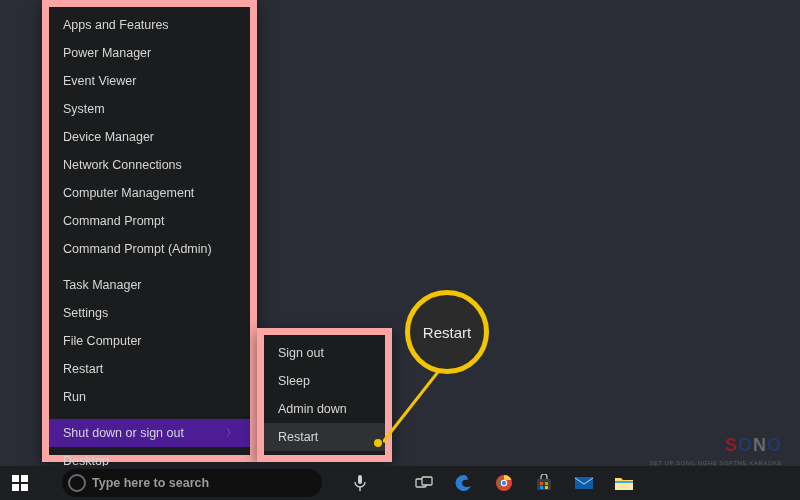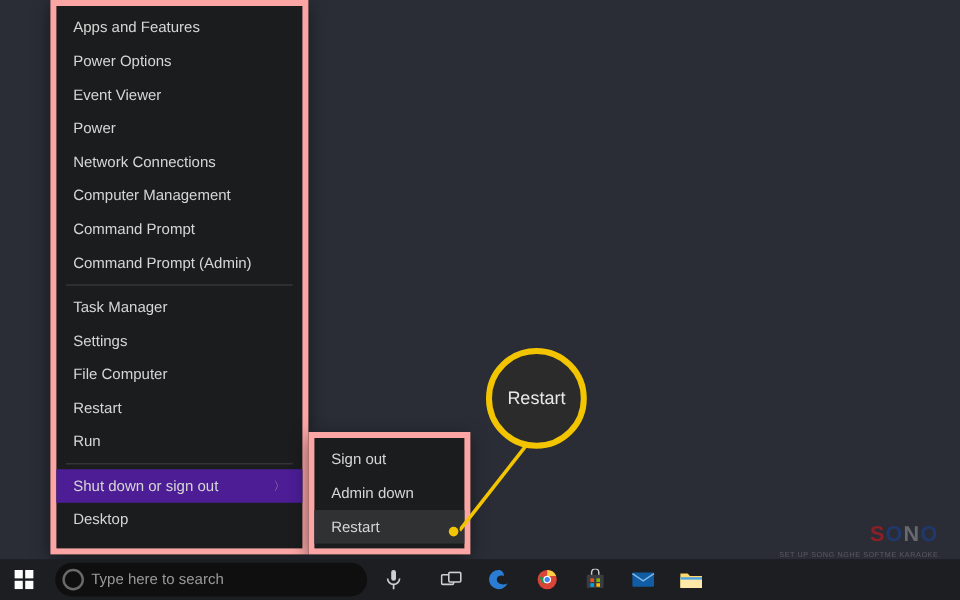--- a/index.html
+++ b/index.html
@@ -8,22 +8,23 @@
     position: relative;
     width: 800px; height: 500px;
     background: #2a2d36;
   }
   
   .taskbar {
     position: absolute; left: 0; right: 0; bottom: 0;
     height: 34px;
     background: #1c1e22;
     display: flex; align-items: center;
-    gap: 2px;
+    gap: 18px;
     padding-left: 0;
+    font-weight: bold;
   }
   .start-btn {
     width: 40px; height: 34px; display:flex; align-items:center; justify-content:center;
   }
   .cortana-pill {
     display:flex; align-items:center; gap:6px;
     background:#0f0f10;
     border-radius: 17px;
     height: 28px; margin-left:4px;
     padding: 0 10px 0 6px;
@@ -40,21 +41,21 @@
   }
   .tb-icons { display:flex; align-items:center; margin-left: 6px;}
   
   .ctx {
     position:absolute;
     background:#1b1c1d;
     color:#d6d6d6;
     font-size:12.5px;
     padding: 4px 0;
     box-shadow: 0 4px 14px rgba(0,0,0,0.5);
-    border:5px solid #fca5a5;
+    border:7px solid #fca5a5;
   }
   .ctx.main { left: 42px; top: 0; bottom: 38px; width: 215px; display:flex; flex-direction:column;}
   .ctx .item {
     padding: 7px 14px;
     white-space: nowrap;
     display:flex; align-items:center; justify-content:space-between;
   }
   .ctx .sep { height:1px; background:#3a3b3c; margin:4px 8px; }
   .ctx .item.hover { background:#4c1d95; }
   .chev { font-size:10px; color:#9a9a9a; }
@@ -104,27 +105,30 @@
 </head>
 <body>
 
 <div class="desktop">
 
   <div class="ctx main">
     <div class="item">
         <span>Apps and Features</span>
       </div>
     <div class="item">
-        <span>Power Options</span>
+        <span>Power Manager</span>
       </div>
     <div class="item">
         <span>Event Viewer</span>
       </div>
     <div class="item">
-        <span>Power</span>
+        <span>System</span>
+      </div>
+    <div class="item">
+        <span>Device Manager</span>
       </div>
     <div class="item">
         <span>Network Connections</span>
       </div>
     <div class="item">
         <span>Computer Management</span>
       </div>
     <div class="item">
         <span>Command Prompt</span>
       </div>
@@ -153,20 +157,23 @@
       <span class="chev">〉</span>
     </div>
     <div class="item">
         <span>Desktop</span>
       </div>
   </div>
 
   <div class="ctx sub">
     <div class="item">
         <span>Sign out</span>
+      </div>
+    <div class="item">
+        <span>Sleep</span>
       </div>
     <div class="item">
         <span>Admin down</span>
       </div>
     <div class="item highlight">
         <span>Restart</span>
       </div>
   </div>
 
   <div class="callout">

